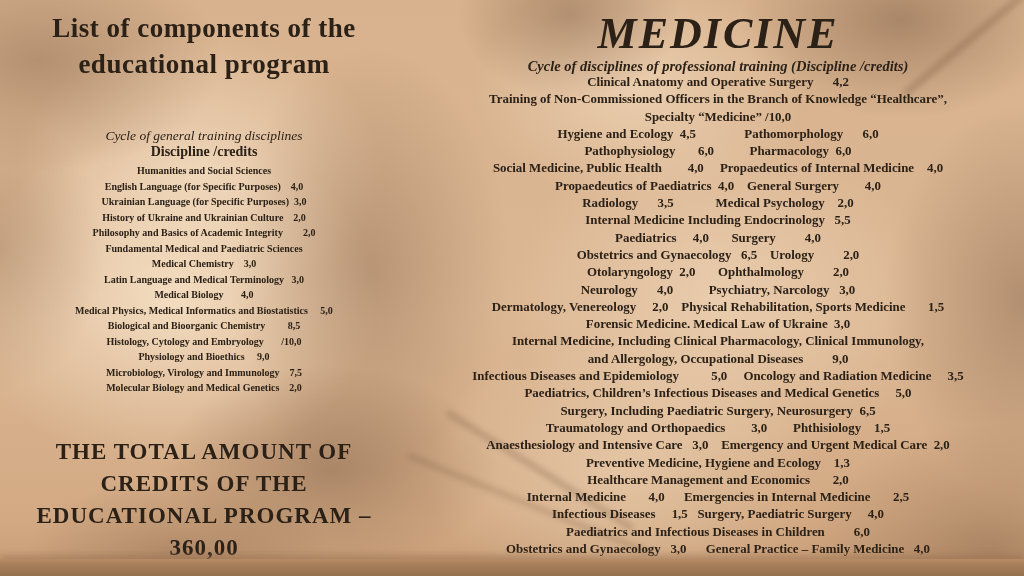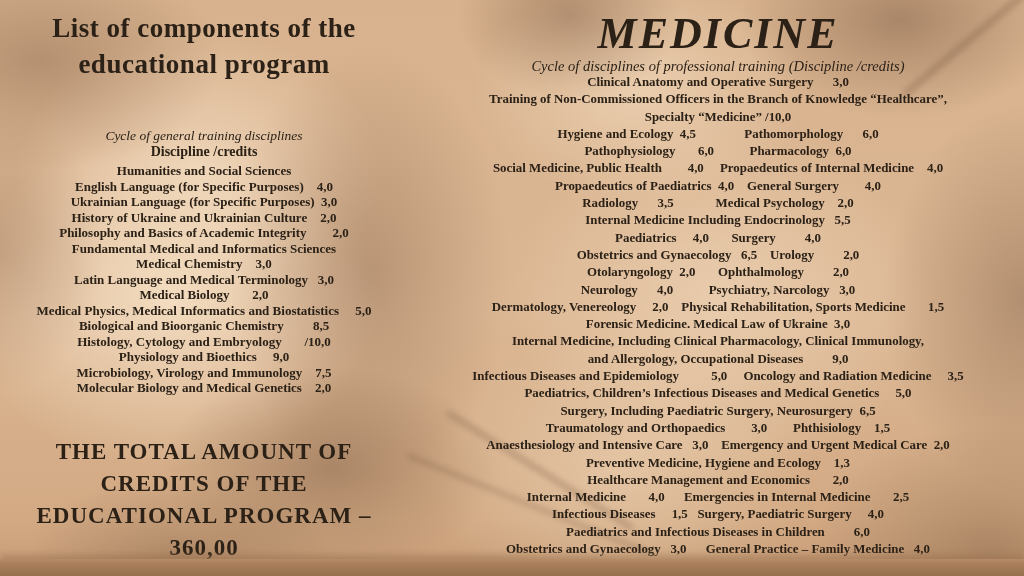--- a/index.html
+++ b/index.html
@@ -35,27 +35,27 @@
   h1,h2{margin:0;}
   .left-panel{position:absolute;left:0;top:0;width:408px;text-align:center;}
   .right-panel{position:absolute;left:412px;top:0;width:612px;text-align:center;}
   .left-title{position:absolute;left:0;width:100%;top:11px;
     font-weight:700;font-size:27px;line-height:1.32;letter-spacing:.5px;white-space:pre-line;}
   .left-cycle{position:absolute;left:0;width:100%;top:128px;
     font-weight:400;font-style:italic;font-size:13.5px;}
   .left-colhead{position:absolute;left:0;width:100%;top:144px;
     font-weight:700;font-size:14px;}
   .left-list{position:absolute;left:0;width:100%;top:163px;}
-  .lline{font-weight:700;font-size:13px;line-height:15.5px;white-space:pre;}
+  .lline{font-weight:700;font-size:10px;line-height:15.5px;white-space:pre;}
   .left-total{position:absolute;left:0;width:100%;top:436px;
     font-weight:700;font-size:23px;line-height:32px;letter-spacing:1px;white-space:pre-line;}
   .right-title{position:absolute;left:0;width:100%;top:8px;
     font-weight:700;font-style:italic;font-size:44px;letter-spacing:2px;}
   .right-cycle{position:absolute;left:0;width:100%;top:58px;
-    font-weight:400;font-style:italic;font-size:14.5px;}
+    font-weight:700;font-style:italic;font-size:14.5px;}
   .right-list{position:absolute;left:0;width:100%;top:74px;}
   .rline{font-weight:700;font-size:12.9px;line-height:17.3px;white-space:pre;}
 </style>
 </head>
 <body>
 
 <div class="canvas">
 
   <div class="branch b1"></div>
   <div class="branch b2"></div>
@@ -65,42 +65,42 @@
     <h1 class="left-title">List of components of the
 educational program</h1>
     <h2 class="left-cycle">Cycle of general training disciplines</h2>
     <div class="left-colhead">Discipline /credits</div>
     <div class="left-list">
         <div class="lline">Humanities and Social Sciences</div>
         <div class="lline">English Language (for Specific Purposes)    4,0</div>
         <div class="lline">Ukrainian Language (for Specific Purposes)  3,0</div>
         <div class="lline">History of Ukraine and Ukrainian Culture    2,0</div>
         <div class="lline">Philosophy and Basics of Academic Integrity        2,0</div>
-        <div class="lline">Fundamental Medical and Informatics Sciences</div>
+        <div class="lline">Fundamental Medical and Paediatric Sciences</div>
         <div class="lline">Medical Chemistry    3,0</div>
         <div class="lline">Latin Language and Medical Terminology   3,0</div>
-        <div class="lline">Medical Biology       2,0</div>
+        <div class="lline">Medical Biology       4,0</div>
         <div class="lline">Medical Physics, Medical Informatics and Biostatistics     5,0</div>
         <div class="lline">Biological and Bioorganic Chemistry         8,5</div>
         <div class="lline">Histology, Cytology and Embryology       /10,0</div>
         <div class="lline">Physiology and Bioethics     9,0</div>
         <div class="lline">Microbiology, Virology and Immunology    7,5</div>
         <div class="lline">Molecular Biology and Medical Genetics    2,0</div>
       </div>
     <div class="left-total">THE TOTAL AMOUNT OF
 CREDITS OF THE
 EDUCATIONAL PROGRAM –
 360,00</div>
   </section>
 
   <section class="right-panel">
     <h1 class="right-title">MEDICINE</h1>
     <h2 class="right-cycle">Cycle of disciplines of professional training (Discipline /credits)</h2>
     <div class="right-list">
-        <div class="rline">Clinical Anatomy and Operative Surgery      3,0</div>
+        <div class="rline">Clinical Anatomy and Operative Surgery      4,2</div>
         <div class="rline">Training of Non-Commissioned Officers in the Branch of Knowledge “Healthcare”,</div>
         <div class="rline">Specialty “Medicine” /10,0</div>
         <div class="rline">Hygiene and Ecology  4,5               Pathomorphology      6,0</div>
         <div class="rline">Pathophysiology       6,0           Pharmacology  6,0</div>
         <div class="rline">Social Medicine, Public Health        4,0     Propaedeutics of Internal Medicine    4,0</div>
         <div class="rline">Propaedeutics of Paediatrics  4,0    General Surgery        4,0</div>
         <div class="rline">Radiology      3,5             Medical Psychology    2,0</div>
         <div class="rline">Internal Medicine Including Endocrinology   5,5</div>
         <div class="rline">Paediatrics     4,0       Surgery         4,0</div>
         <div class="rline">Obstetrics and Gynaecology   6,5    Urology         2,0</div>

